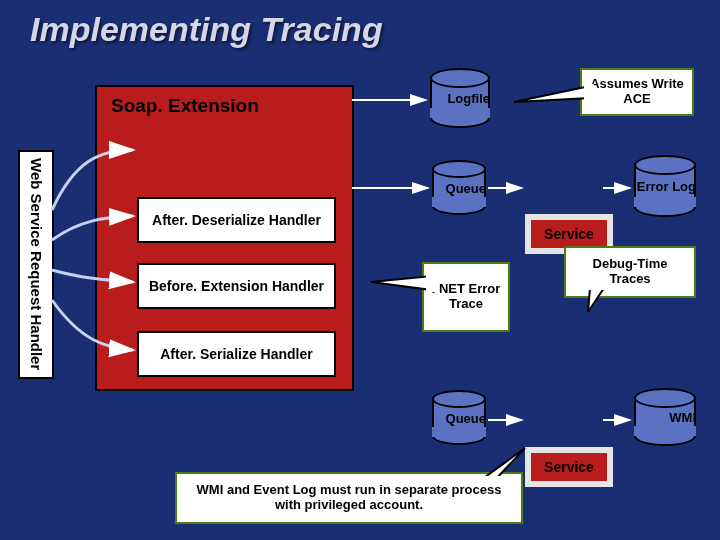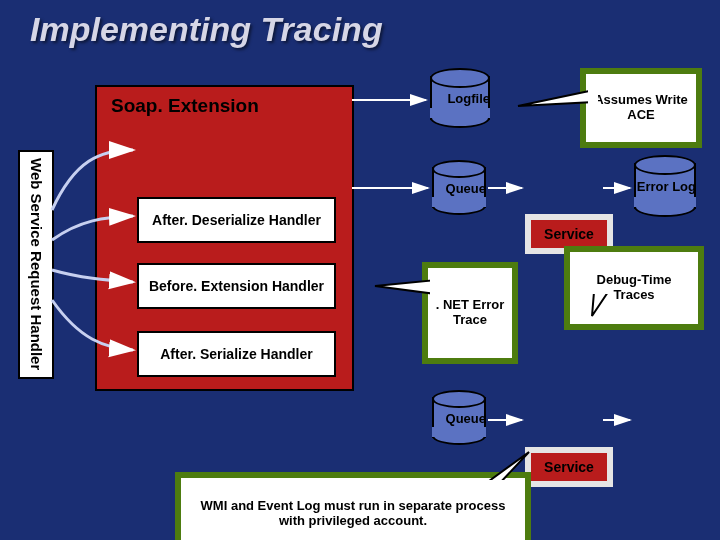--- a/index.html
+++ b/index.html
@@ -156,30 +156,30 @@
   .cyl-logfile { left: 430px; top: 68px; }
   .cyl-queue1  { left: 432px; top: 160px; }
   .cyl-queue2  { left: 432px; top: 390px; }
   .cyl-eventlog{ left: 634px; top: 155px; width: 62px; height: 62px;}
   .cyl-wmi     { left: 634px; top: 388px; width: 62px; height: 58px;}
 
   
   .callout {
     position: absolute;
     background: #fff;
-    border: 6px solid #4d7c0f;
+    border: 2px solid #4d7c0f;
     color: #000;
     font-size: 13px;
     font-weight: bold;
     display: flex;
     align-items: center;
     justify-content: center;
     text-align: center;
     line-height: 1.15;
-    padding: 16px 6px;
+    padding: 4px 6px;
   }
   .callout svg.tail {
     position: absolute;
     overflow: visible;
   }
   .co-assumes { left: 580px; top: 68px; width: 98px; height: 36px; }
   .co-nettrace { left: 422px; top: 262px; width: 72px; height: 58px; }
   .co-debug { left: 564px; top: 246px; width: 116px; height: 40px; }
   .co-footnote { left: 175px; top: 472px; width: 332px; height: 40px; }
 
@@ -244,20 +244,26 @@
     <div class="body"></div>
       <div class="bot"></div>
       <div class="top"></div>
     <div class="label">Queue</div>
   </div>
   <div class="cyl cyl-eventlog">
     <div class="body"></div>
       <div class="bot"></div>
       <div class="top"></div>
     <div class="label">Error Log</div>
+  </div>
+  <div class="cyl cyl-wmi">
+    <div class="body"></div>
+      <div class="bot"></div>
+      <div class="top"></div>
+    <div class="label">WMI</div>
   </div>
 
   <div class="service svc1">Service</div>
   <div class="service svc2">Service</div>
 
   <div class="callout co-assumes">
     <span>Assumes Write ACE</span>
     <svg class="tail" style="left:-70px; top:14px;" width="80" height="30">
       <polygon points="78,2 78,14 2,18" fill="#fff" stroke="#000" stroke-width="2"></polygon>
       <rect x="72" y="0" width="10" height="16" fill="#fff"></rect>

